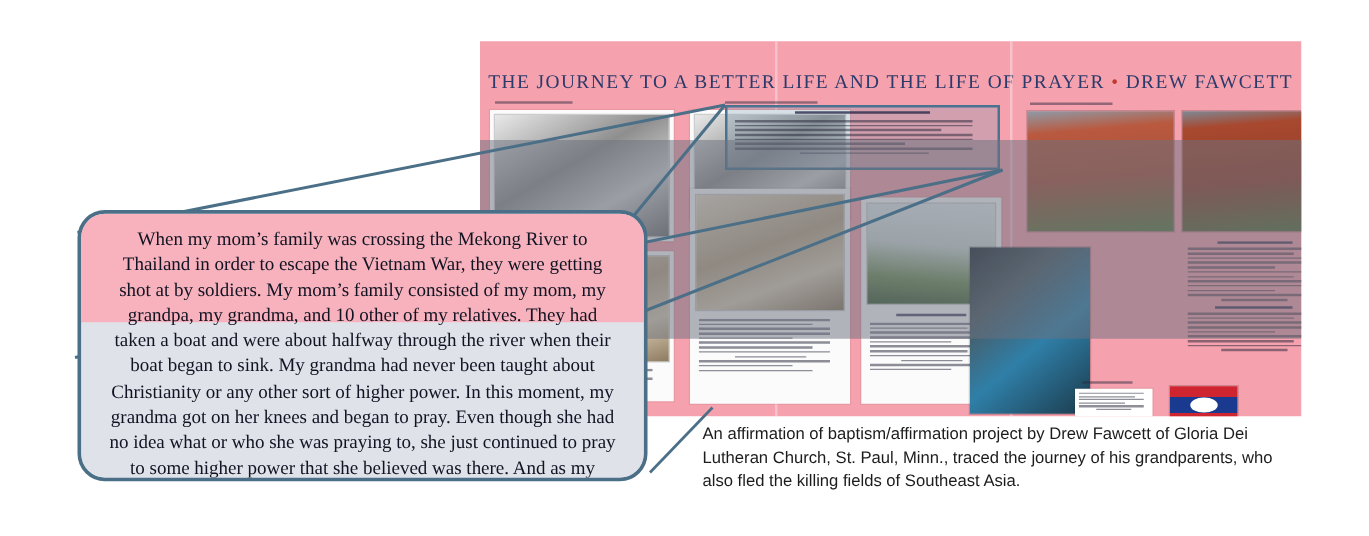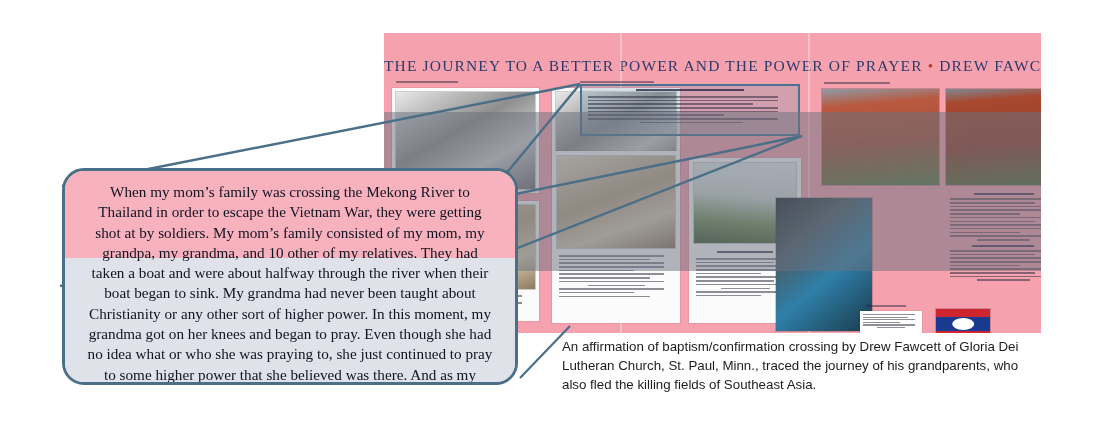--- a/index.html
+++ b/index.html
@@ -186,21 +186,21 @@
     font-size: 13.3px;
     line-height: 1.42;
   }
 </style>
 </head>
 <body>
 
 <div id="poster">
 
   <div id="poster-title">
-    <span>THE JOURNEY TO A BETTER POWER AND THE POWER OF PRAYER</span>
+    <span>THE JOURNEY TO A BETTER LIFE AND THE LIFE OF PRAYER</span>
     <span class="bullet">•</span>
     <span>DREW FAWCETT</span>
   </div>
 
   <div class="fold-line" style="left:236px;"></div>
   <div class="fold-line" style="left:424px;"></div>
 
   <div class="panel" style="left:8px; top:55px; width:147px; height:105px;">
     <div class="photo bw" style="left:4px; top:4px; width:139px; height:97px;"></div>
   </div>
@@ -333,13 +333,13 @@
 
   <line x1="520" y1="378" x2="570" y2="326" stroke="#4a6f87" stroke-width="2.2"></line>
 </svg>
 
 <div id="callout">
   <div class="bubble-pink"></div>
   <div class="bubble-gray"></div>
   <p id="callout-text">When my mom’s family was crossing the Mekong River to Thailand in order to escape the Vietnam War, they were getting shot at by soldiers. My mom’s family consisted of my mom, my grandpa, my grandma, and 10 other of my relatives. They had taken a boat and were about halfway through the river when their boat began to sink. My grandma had never been taught about Christianity or any other sort of higher power. In this moment, my grandma got on her knees and began to pray. Even though she had no idea what or who she was praying to, she just continued to pray to some higher power that she believed was there. And as my grandma began to pray, the boat slowly stopped sinking and began to float just like it had before. The boat continued to float and they had made it through the Mekong River.</p>
 </div>
 
-<p id="caption">An affirmation of baptism/confirmation crossing by Drew Fawcett of Gloria Dei Lutheran Church, St. Paul, Minn., traced the journey of his grandparents, who also fled the killing fields of Southeast Asia.</p>
+<p id="caption">An affirmation of baptism/affirmation project by Drew Fawcett of Gloria Dei Lutheran Church, St. Paul, Minn., traced the journey of his grandparents, who also fled the killing fields of Southeast Asia.</p>
 
 </body></html>

